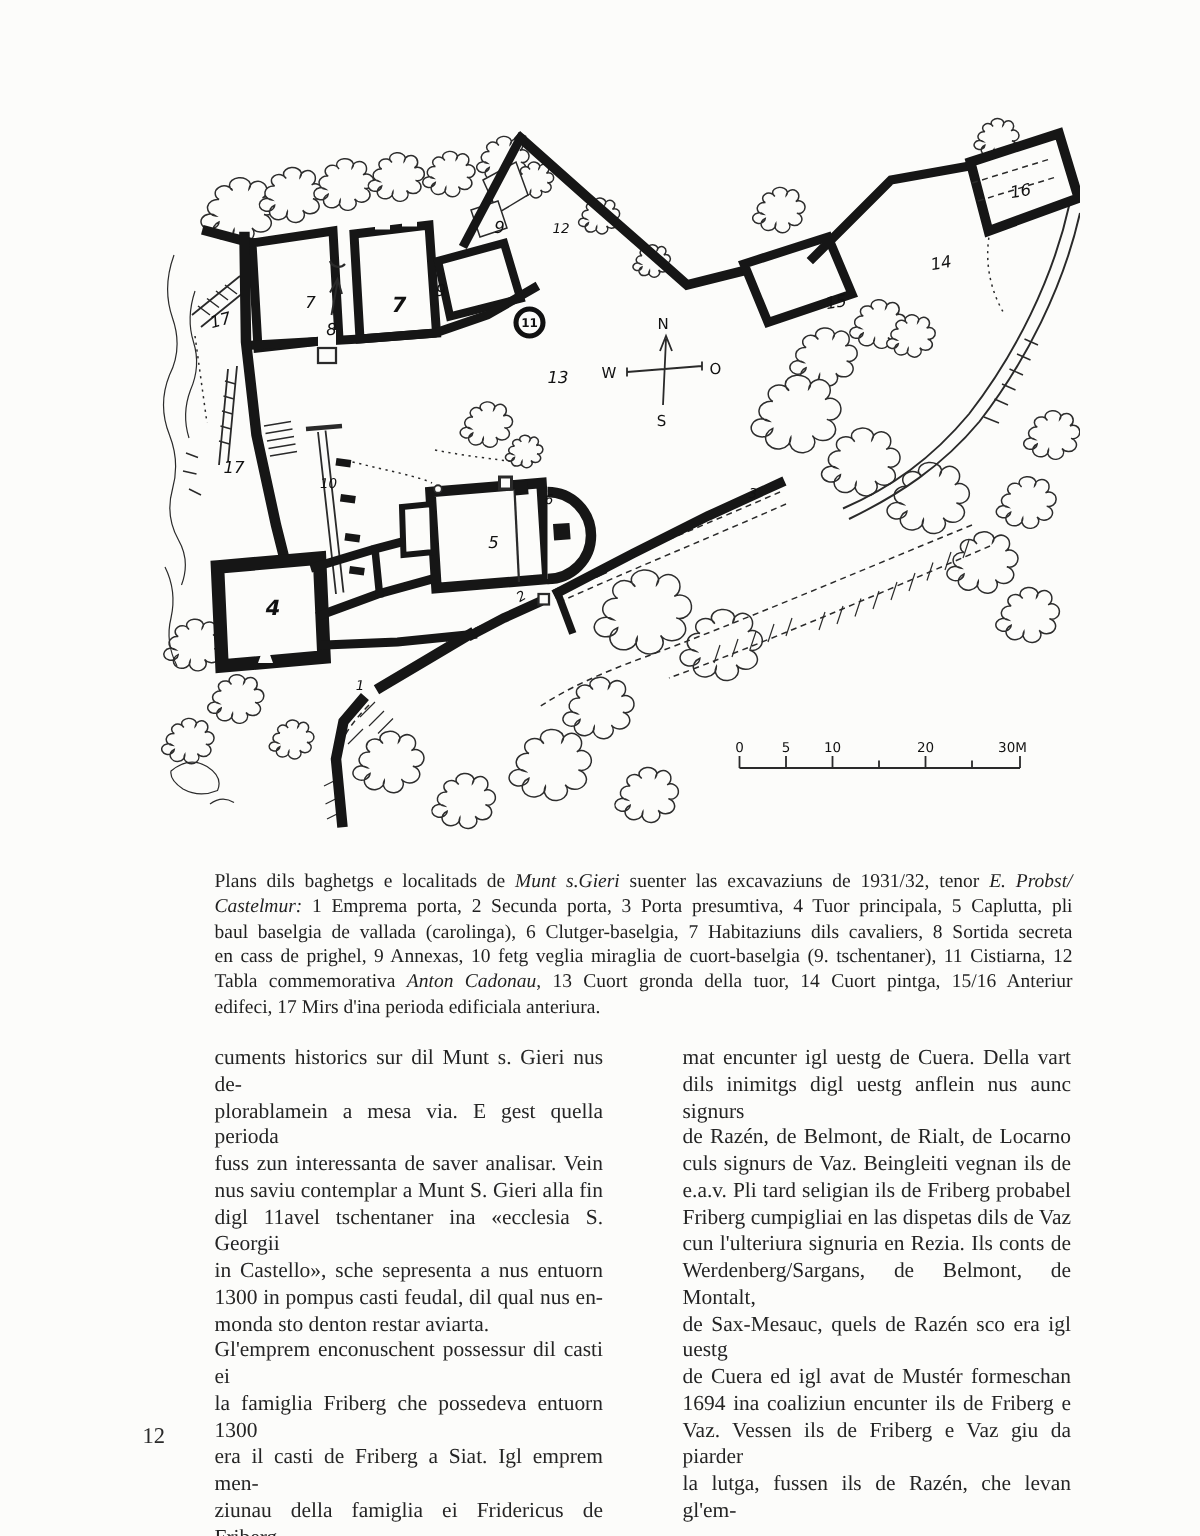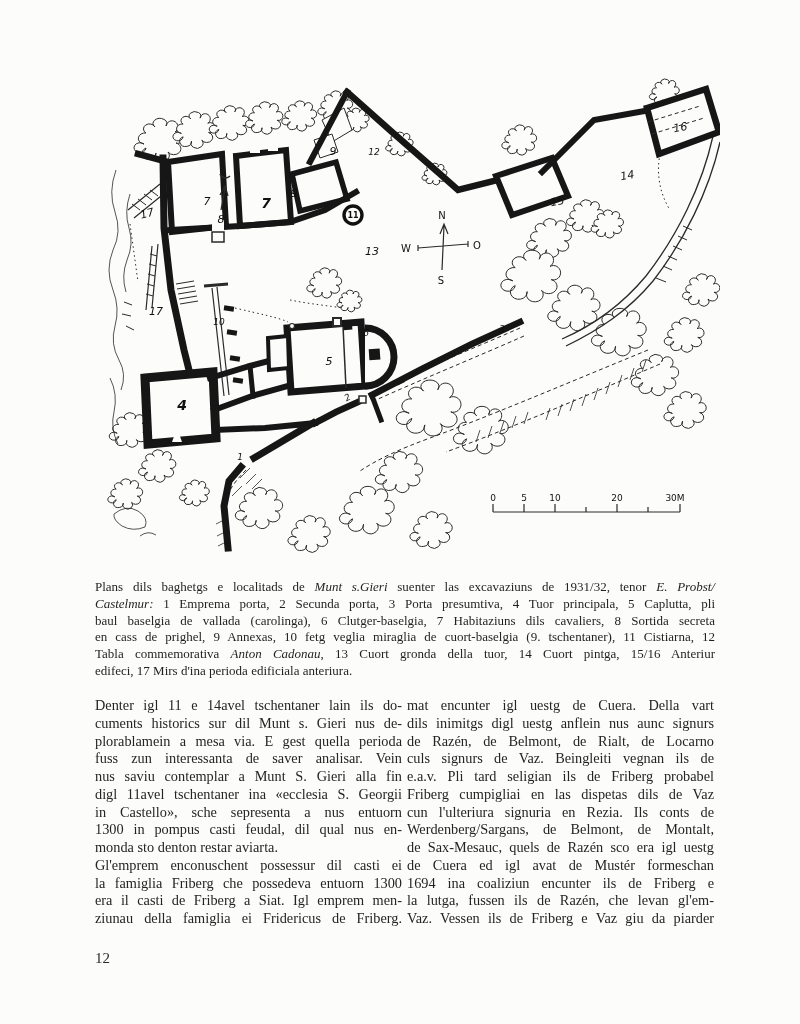--- a/index.html
+++ b/index.html
@@ -14,21 +14,21 @@
   .caption{
     position:absolute;left:95px;top:579px;width:620px;
     font-size:13px;line-height:16.8px;color:#1f1f1f;
   }
   .col{
     position:absolute;top:697px;width:307px;
     font-size:14.3px;line-height:17.75px;color:#242424;
   }
   .col.left{left:95px;}
   .col.right{left:407px;}
-  .line{text-align:justify;text-align-last:justify;white-space:normal;}
+  .line{text-align:justify;text-align-last:justify;white-space:normal;margin-left:48px;}
   .line.last{text-align-last:left;}
   .it{font-style:italic;}
   .pagenum{position:absolute;left:95px;top:950px;font-size:15px;color:#2a2a2a;}
   .wall{stroke:#161616;fill:none;stroke-width:6.5;stroke-linecap:square;stroke-linejoin:miter;}
   .bldg{stroke:#161616;fill:#fcfcfa;stroke-linejoin:miter;}
   .thin{stroke:#2a2a2a;fill:none;stroke-width:1;}
   .dash{stroke:#2a2a2a;fill:none;stroke-width:1;stroke-dasharray:4 3;}
   .dot{stroke:#2a2a2a;fill:none;stroke-width:1;stroke-dasharray:1.5 3;}
   .tree{stroke:#2d2d2d;fill:#fcfcfa;stroke-width:1;}
   .maplbl{font-family:"DejaVu Sans",sans-serif;font-style:italic;fill:#111;font-size:11px;text-anchor:middle;}
@@ -227,21 +227,20 @@
   <div class="caption">
       <div class="line"><span>Plans dils baghetgs e localitads de </span><span class="it">Munt s.Gieri</span><span> suenter las excavaziuns de 1931/32, tenor </span><span class="it">E. Probst/</span></div>
       <div class="line"><span class="it">Castelmur:</span><span> 1 Emprema porta, 2 Secunda porta, 3 Porta presumtiva, 4 Tuor principala, 5 Caplutta, pli</span></div>
       <div class="line"><span>baul baselgia de vallada (carolinga), 6 Clutger-baselgia, 7 Habitaziuns dils cavaliers, 8 Sortida secreta</span></div>
       <div class="line"><span>en cass de prighel, 9 Annexas, 10 fetg veglia miraglia de cuort-baselgia (9. tschentaner), 11 Cistiarna, 12</span></div>
       <div class="line"><span>Tabla commemorativa </span><span class="it">Anton Cadonau</span><span>, 13 Cuort gronda della tuor, 14 Cuort pintga, 15/16 Anteriur</span></div>
       <div class="line last"><span>edifeci, 17 Mirs d'ina perioda edificiala anteriura.</span></div>
     </div>
 
   <div class="col left">
-      <div class="line">Denter igl 11 e 14avel tschentaner lain ils do-</div>
       <div class="line">cuments historics sur dil Munt s. Gieri nus de-</div>
       <div class="line">plorablamein a mesa via. E gest quella perioda</div>
       <div class="line">fuss zun interessanta de saver analisar. Vein</div>
       <div class="line">nus saviu contemplar a Munt S. Gieri alla fin</div>
       <div class="line">digl 11avel tschentaner ina «ecclesia S. Georgii</div>
       <div class="line">in Castello», sche sepresenta a nus entuorn</div>
       <div class="line">1300 in pompus casti feudal, dil qual nus en-</div>
       <div class="line last">monda sto denton restar aviarta.</div>
       <div class="line">Gl'emprem enconuschent possessur dil casti ei</div>
       <div class="line">la famiglia Friberg che possedeva entuorn 1300</div>
@@ -253,18 +252,18 @@
       <div class="line">dils inimitgs digl uestg anflein nus aunc signurs</div>
       <div class="line">de Razén, de Belmont, de Rialt, de Locarno</div>
       <div class="line">culs signurs de Vaz. Beingleiti vegnan ils de</div>
       <div class="line">e.a.v. Pli tard seligian ils de Friberg probabel</div>
       <div class="line">Friberg cumpigliai en las dispetas dils de Vaz</div>
       <div class="line">cun l'ulteriura signuria en Rezia. Ils conts de</div>
       <div class="line">Werdenberg/Sargans, de Belmont, de Montalt,</div>
       <div class="line">de Sax-Mesauc, quels de Razén sco era igl uestg</div>
       <div class="line">de Cuera ed igl avat de Mustér formeschan</div>
       <div class="line">1694 ina coaliziun encunter ils de Friberg e</div>
+      <div class="line">Vaz. Vessen ils de Friberg e Vaz giu da piarder</div>
       <div class="line">la lutga, fussen ils de Razén, che levan gl'em-</div>
-      <div class="line">Vaz. Vessen ils de Friberg e Vaz giu da piarder</div>
     </div>
 
   <div class="pagenum">12</div>
 </div>
 
 </body></html>

